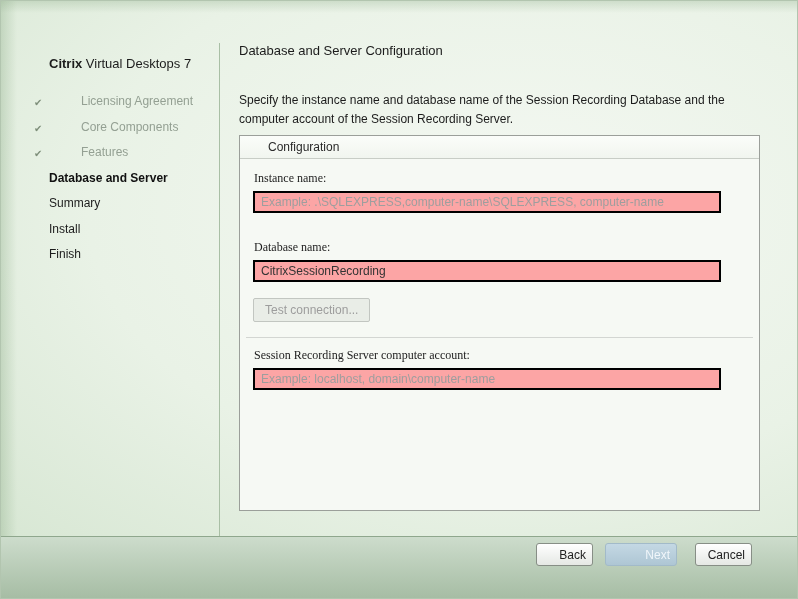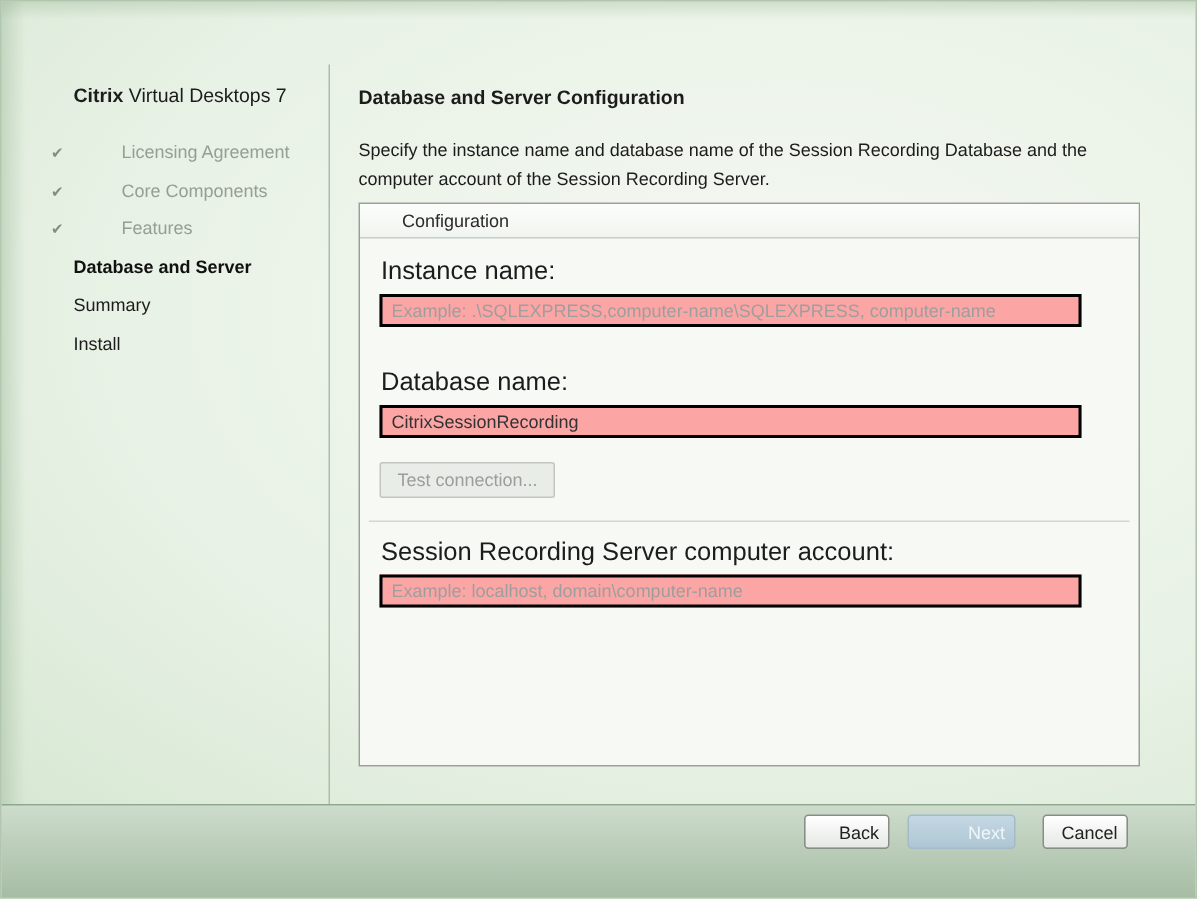--- a/index.html
+++ b/index.html
@@ -29,34 +29,34 @@
   .brand { margin:55px 0 0 48px; font-size:13px; white-space:nowrap; }
   .brand-name { font-weight:bold; }
   .steps { list-style:none; margin:24px 0 0 33px; padding:0; font-size:12px; }
   .step { position:relative; padding-left:15px; margin-bottom:12.5px; line-height:13px; }
   .check { position:absolute; left:0; top:1px; font-size:10px; color:#7e8f7a; }
   .step.done .step-label { color:#94a093;margin-left:32px; }
   .step.current .step-label { font-weight:bold; color:#111; }
   .divider { position:absolute; left:218px; top:42px; bottom:62px; width:1px; background:#a9bfa5; }
 
   
-  .main-title { position:absolute; left:238px; top:56px; font-size:13px; font-weight:bold; }
+  .main-title { position:absolute; left:238px; top:42px; font-size:13px; font-weight:normal; }
   .main-desc  { position:absolute; left:238px; top:90px; width:505px; font-size:12px; line-height:1.55; }
 
   .groupbox {
     position:absolute; left:238px; top:134px; width:521px; height:376px;
     border:1px solid #9b9f9a; background:#f6f9f4;
   }
   .group-header {
     height:23px; line-height:22px; padding-left:28px; font-size:12px; color:#2a2a2a;
     background:linear-gradient(#fbfdfa,#f1f5ef);
     border-bottom:1px solid #c8cdc6;
   }
   .group-body { padding:10px 13px 0 13px; }
-  .field-label { display:block; font-size:17px; margin:2px 0 5px 1px; color:#1c1c1c; }
+  .field-label { display:block; font-size:12px; margin:2px 0 5px 1px; color:#1c1c1c;font-family:Liberation Serif, serif; }
   .field-label.spaced { margin-top:27px; }
   .field-label.account { margin-top:10px; }
   .text-input {
     width:468px; height:22px; border:2px solid #000000; background:#fca5a5;
     padding:0 6px; font-size:12px; font-family:"Liberation Sans", sans-serif; color:#333;
   }
   .text-input::placeholder { color:#9e9e9e; opacity:1; }
   .btn-test {
     margin-top:16px; padding:4px 11px; font-size:12px;
     font-family:"Liberation Sans", sans-serif;
@@ -109,20 +109,23 @@
       </li>
       <li class="step current">
         <span class="step-label">Database and Server</span>
       </li>
       <li class="step">
         <span class="step-label">Summary</span>
       </li>
       <li class="step">
         <span class="step-label">Install</span>
       </li>
+      <li class="step">
+        <span class="step-label">Finish</span>
+      </li>
     </ul>
   </aside>
 
   <div class="divider"></div>
 
   <div class="main-title">Database and Server Configuration</div>
   <div class="main-desc">Specify the instance name and database name of the Session Recording Database and the computer account of the Session Recording Server.</div>
 
   <div class="groupbox">
     <div class="group-header">Configuration</div>

